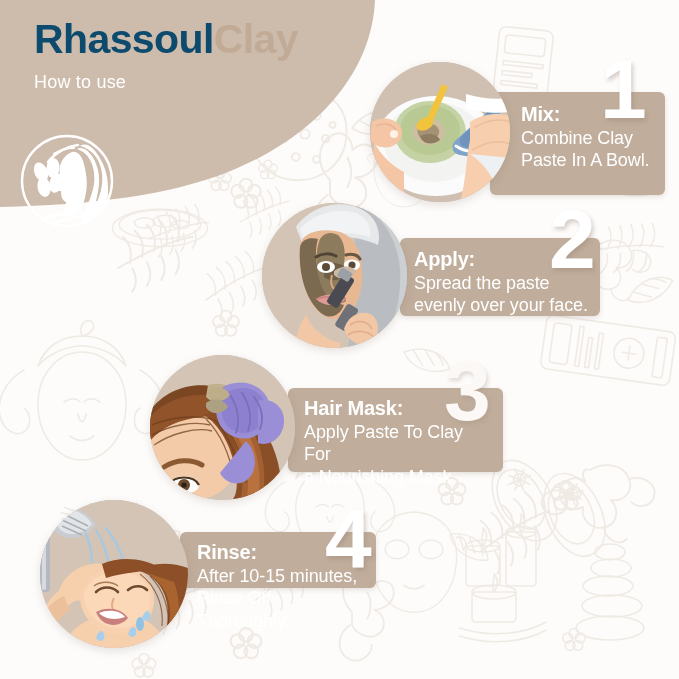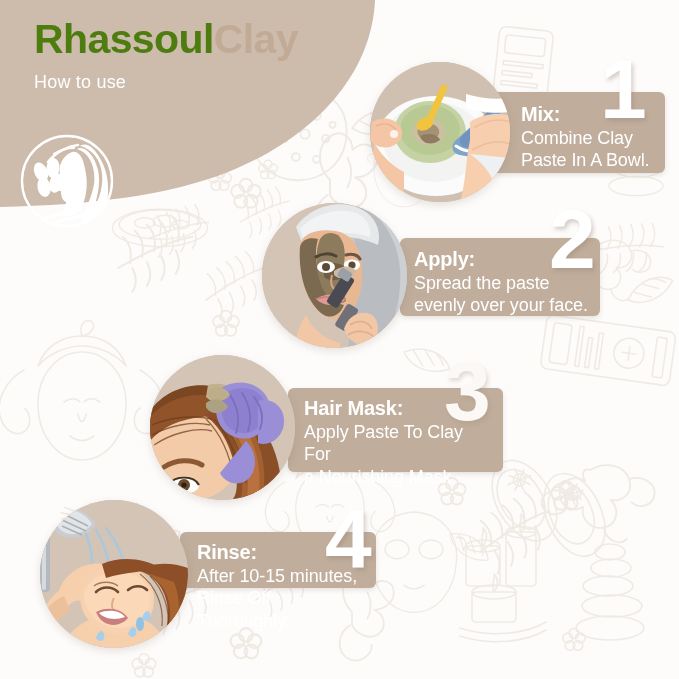--- a/index.html
+++ b/index.html
@@ -16,21 +16,21 @@
 
   
   .header-blob{position:absolute;left:0;top:0;z-index:2;width:430px;height:215px;}
   .header-blob svg{display:block;}
 
   .header-text{position:absolute;z-index:4;left:34px;top:18px;width:620px;pointer-events:none;}
   .title{
     font-size:41px;font-weight:700;letter-spacing:-0.6px;line-height:1.05;
     margin:0;white-space:nowrap;
   }
-  .title .w1{color:#4d7c0f;margin-top:8px;}
+  .title .w1{color:#0c4a6e;margin-top:8px;}
   .title .w2{color:#c1ab96;}
   .subtitle{
     margin:11px 0 0 0;font-size:18px;font-weight:400;color:#ffffff;letter-spacing:0.2px;
   }
 
   
   .logo{position:absolute;z-index:5;left:18px;top:132px;width:98px;height:98px;}
   .logo svg{display:block;}
 
   
@@ -55,21 +55,21 @@
   }
   .circle{
     position:absolute;border-radius:50%;overflow:hidden;z-index:8;
     box-shadow:0 3px 8px rgba(130,110,95,.20);
     background:#cfc0b2;
   }
   .circle svg{display:block;}
 
   
   #step1 .circle{left:370px;top:62px;width:140px;height:140px;}
-  #step1 .banner{left:490px;top:92px;width:175px;height:81px;}
+  #step1 .banner{left:490px;top:92px;width:175px;height:103px;}
   #step1 .banner-inner{padding:11px 14px 11px 31px;}
   #step1 .num{left:600px;top:47px;}
 
   #step2 .circle{left:262px;top:203px;width:145px;height:145px;}
   #step2 .banner{left:400px;top:238px;width:200px;height:78px;}
   #step2 .banner-inner{padding:10px 12px 10px 14px;}
   #step2 .num{left:549px;top:197px;}
 
   #step3 .circle{left:150px;top:355px;width:145px;height:145px;}
   #step3 .banner{left:288px;top:388px;width:215px;height:84px;}

